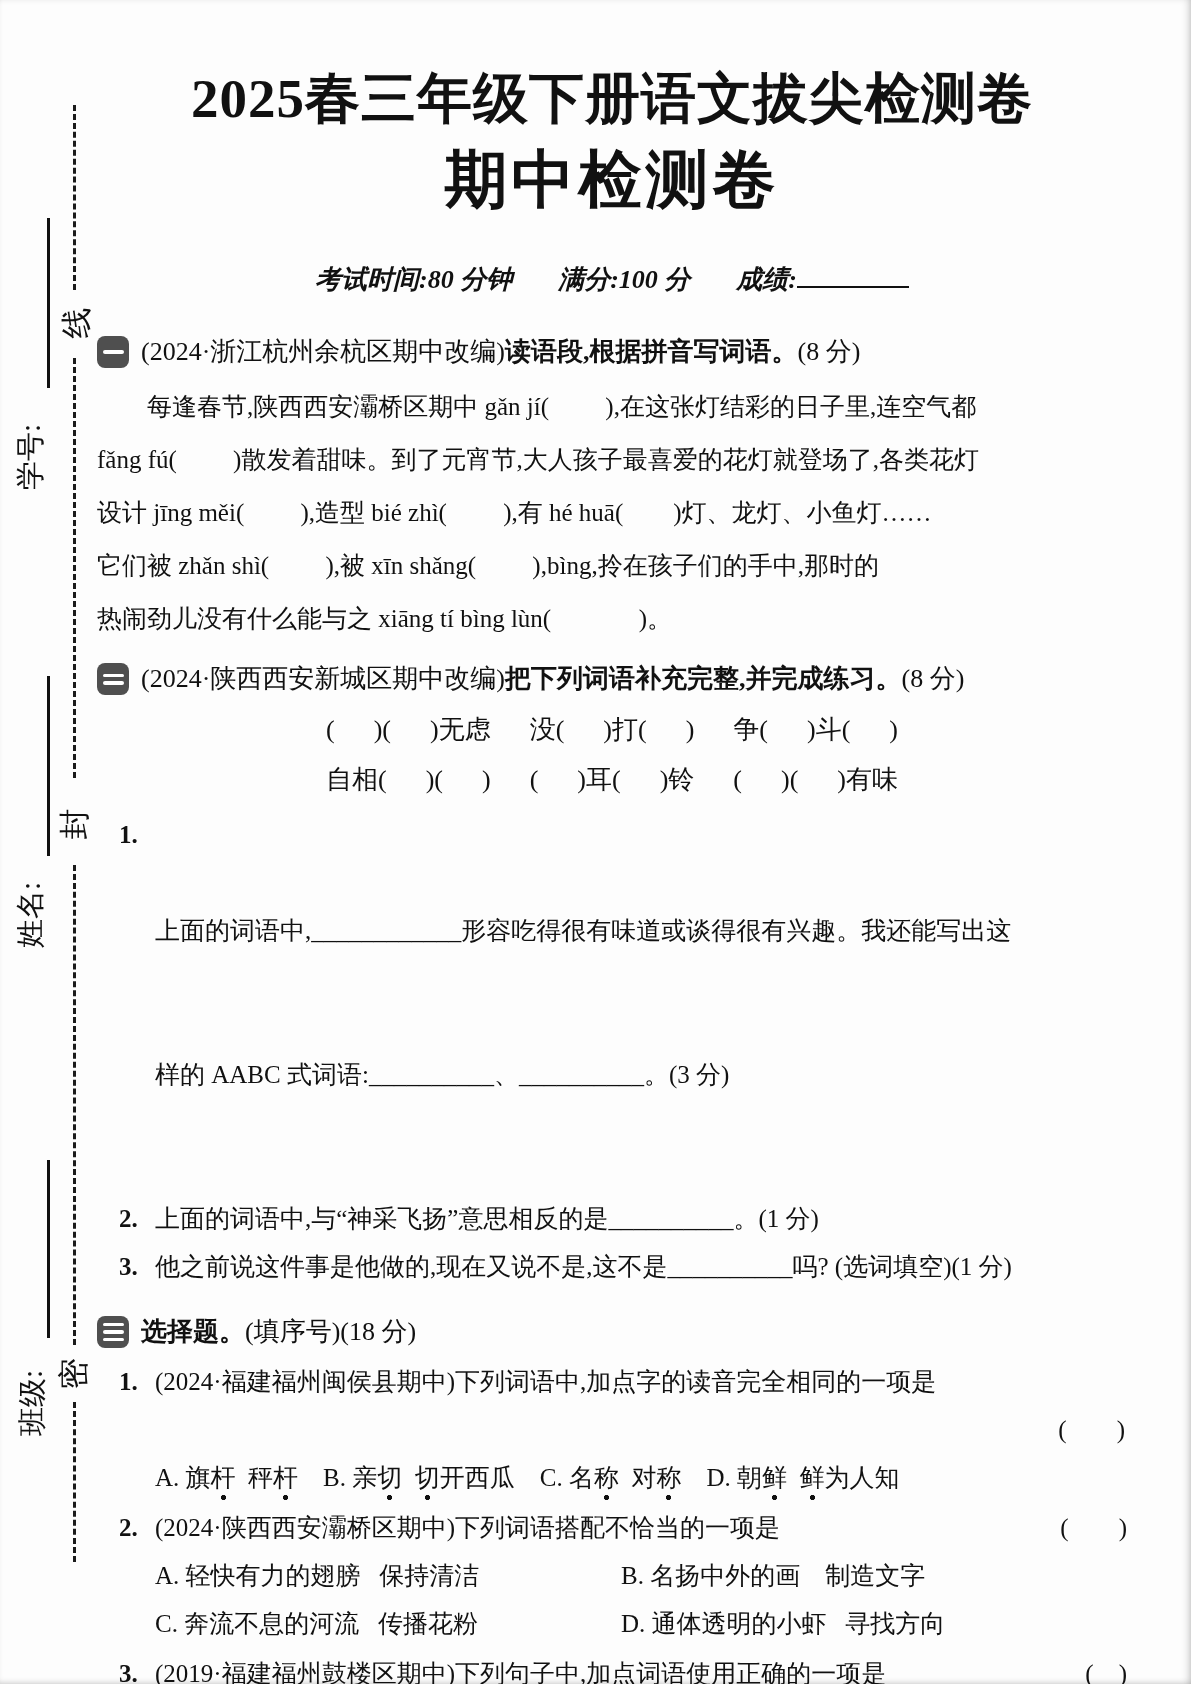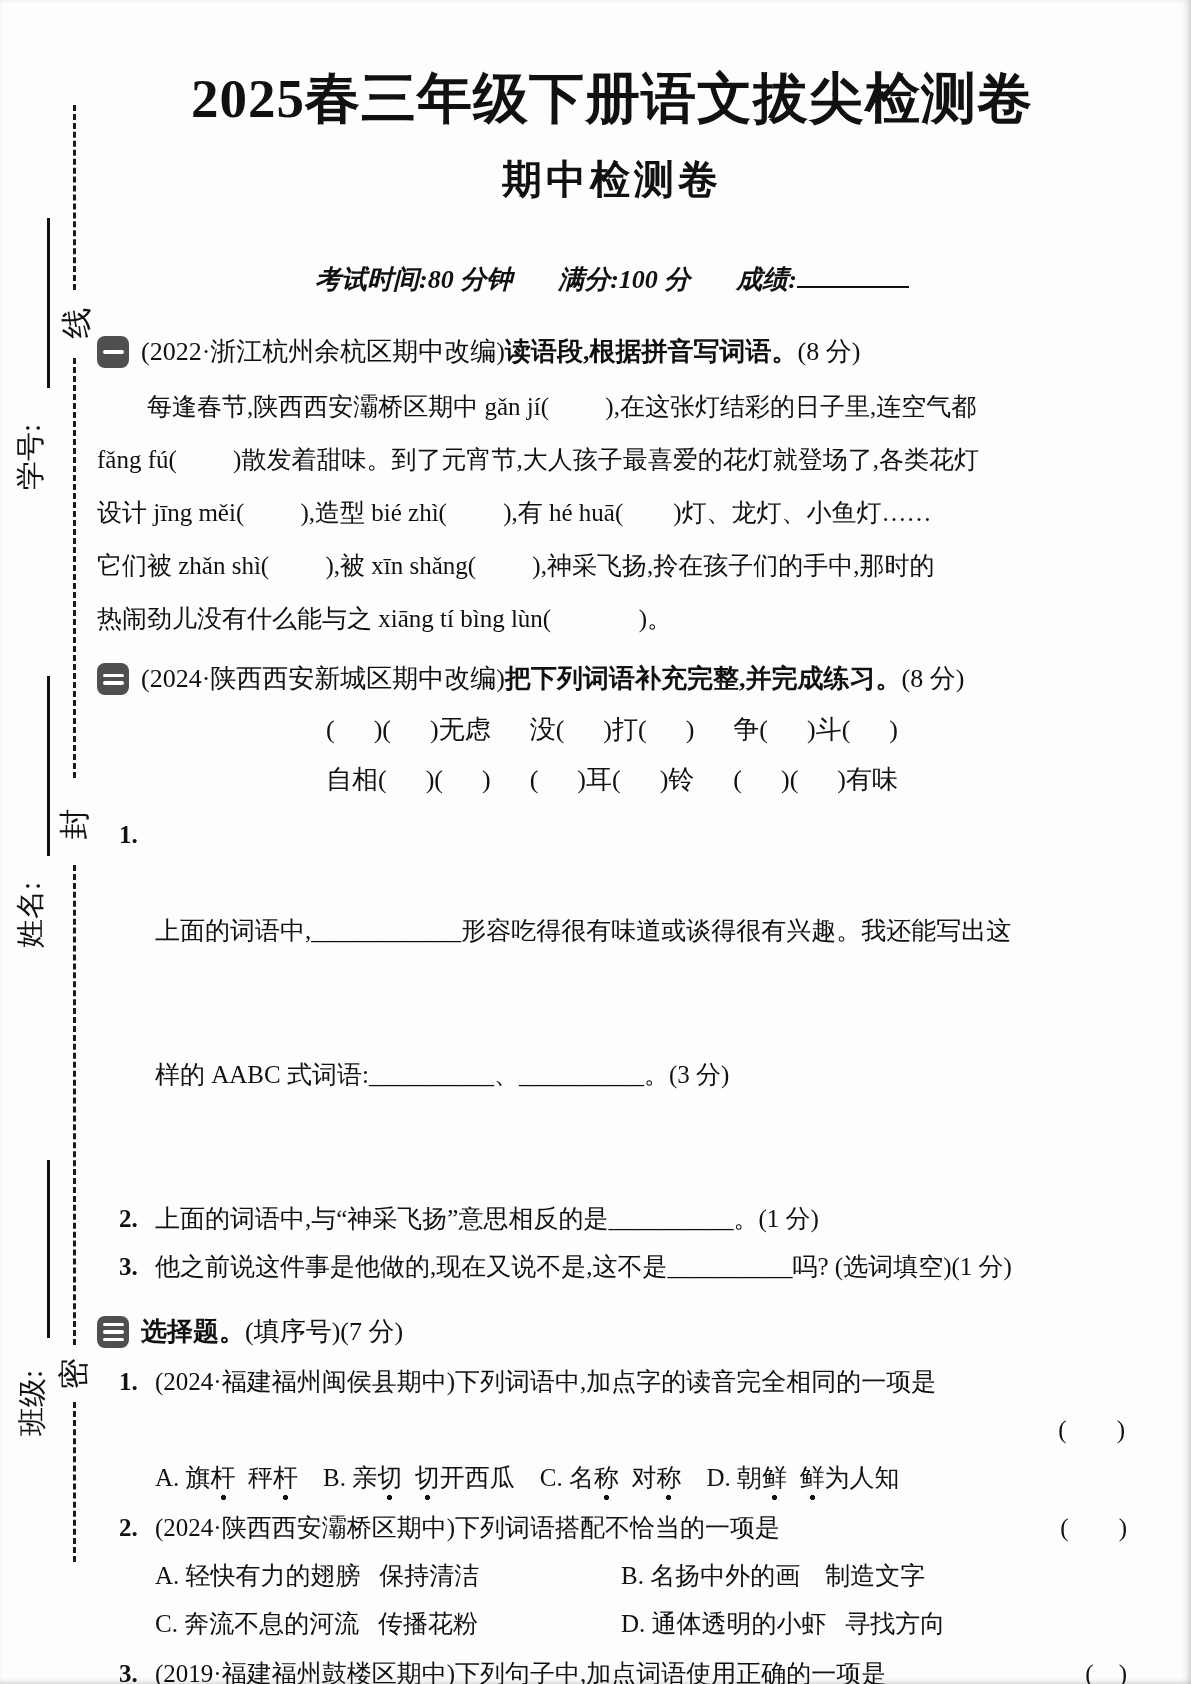--- a/index.html
+++ b/index.html
@@ -10,21 +10,21 @@
   }
   
   .dash-seg{position:absolute;left:73px;width:0;border-left:3px dashed #1b1b1b;}
   .blank-line{position:absolute;left:47px;width:0;border-left:3px solid #111;}
   .seal-char{position:absolute;font-size:31px;transform:rotate(-90deg);transform-origin:center;}
   .v-label{position:absolute;width:96px;height:34px;text-align:center;font-size:29px;
            transform:rotate(-90deg);transform-origin:center;white-space:pre;}
   
   .content{position:absolute;left:97px;top:0;width:1030px;}
   .t1{font-size:55px;font-weight:bold;text-align:center;margin:66px 0 0;line-height:66px;letter-spacing:1px;}
-  .t2{font-size:40px;font-weight:bold;text-align:center;margin:10px 0 0;line-height:76px;letter-spacing:4px;}
+  .t2{font-size:63px;font-weight:bold;text-align:center;margin:10px 0 0;line-height:76px;letter-spacing:4px;}
   .info{margin-top:44px;font-size:26px;line-height:36px;display:flex;justify-content:center;gap:46px;font-weight:bold;}
   .info .grp{white-space:pre;font-style:italic;}
   .score-blank{display:inline-block;width:112px;border-bottom:2.5px solid #111;height:24px;vertical-align:baseline;}
   .sec-head{display:flex;align-items:center;font-size:26px;line-height:40px;white-space:pre;}
   .sec-head .src{font-weight:normal;}
   .sec-head .inst{font-weight:bold;}
   .badge{width:32px;height:32px;background:#4f4f4f;border-radius:8px;flex:0 0 32px;
          display:inline-flex;flex-direction:column;justify-content:center;align-items:center;gap:4px;margin-right:12px;}
   .badge i{display:block;width:21px;height:3.5px;background:#fff;border-radius:2px;}
   .para{margin-top:8px;font-size:25px;line-height:53px;}
@@ -83,27 +83,27 @@
     <div class="t2">期中检测卷</div>
 
     <div class="info">
       <span class="grp">考试时间:80 分钟</span>
       <span class="grp">满分:100 分</span>
       <span class="grp"><span>成绩:</span><span class="score-blank"></span></span>
     </div>
 
     <div class="sec-head" style="margin-top:34px;">
       <span class="badge"><i></i></span>
-      <span class="src">(2022·浙江杭州余杭区期中改编)</span><span class="inst">读语段,根据拼音写词语。</span><span>(8 分)</span>
+      <span class="src">(2024·浙江杭州余杭区期中改编)</span><span class="inst">读语段,根据拼音写词语。</span><span>(8 分)</span>
     </div>
     <div class="para">
       <div class="pline indent">每逢春节,陕西西安灞桥区期中 gǎn jí(         ),在这张灯结彩的日子里,连空气都</div>
       <div class="pline">fǎng fú(         )散发着甜味。到了元宵节,大人孩子最喜爱的花灯就登场了,各类花灯</div>
       <div class="pline">设计 jīng měi(         ),造型 bié zhì(         ),有 hé huā(        )灯、龙灯、小鱼灯……</div>
-      <div class="pline">它们被 zhǎn shì(         ),被 xīn shǎng(         ),神采飞扬,拎在孩子们的手中,那时的</div>
+      <div class="pline">它们被 zhǎn shì(         ),被 xīn shǎng(         ),bìng,拎在孩子们的手中,那时的</div>
       <div class="pline">热闹劲儿没有什么能与之 xiāng tí bìng lùn(              )。</div>
     </div>
 
     <div class="sec-head" style="margin-top:14px;">
       <span class="badge"><i></i><i></i></span>
       <span class="src">(2024·陕西西安新城区期中改编)</span><span class="inst">把下列词语补充完整,并完成练习。</span><span>(8 分)</span>
     </div>
     <div class="wrows">
       <div>(      )(      )无虑      没(      )打(      )      争(      )斗(      )</div>
       <div>自相(      )(      )      (      )耳(      )铃      (      )(      )有味</div>
@@ -121,21 +121,21 @@
         <span class="qtext">上面的词语中,与“神采飞扬”意思相反的是__________。(1 分)</span>
       </div>
       <div class="q">
         <span class="qnum">3.</span>
         <span class="qtext">他之前说这件事是他做的,现在又说不是,这不是__________吗? (选词填空)(1 分)</span>
       </div>
     </div>
 
     <div class="sec-head" style="margin-top:21px;">
       <span class="badge"><i></i><i></i><i></i></span>
-      <span class="inst">选择题。</span><span>(填序号)(7 分)</span>
+      <span class="inst">选择题。</span><span>(填序号)(18 分)</span>
     </div>
 
     <div class="sec3">
 
       <div class="q" style="margin-top:6px;">
         <span class="qnum">1.</span>
         <span class="qtext">(2024·福建福州闽侯县期中)下列词语中,加点字的读音完全相同的一项是</span>
       </div>
       <div class="bracket-line">(        )</div>
       <div class="optline"><span>A. 旗</span><span class="emdot">杆</span><span>  秤</span><span class="emdot">杆</span><span>    B. 亲</span><span class="emdot">切</span><span>  </span><span class="emdot">切</span><span>开西瓜    C. 名</span><span class="emdot">称</span><span>  对</span><span class="emdot">称</span><span>    D. 朝</span><span class="emdot">鲜</span><span>  </span><span class="emdot">鲜</span><span>为人知</span></div>

